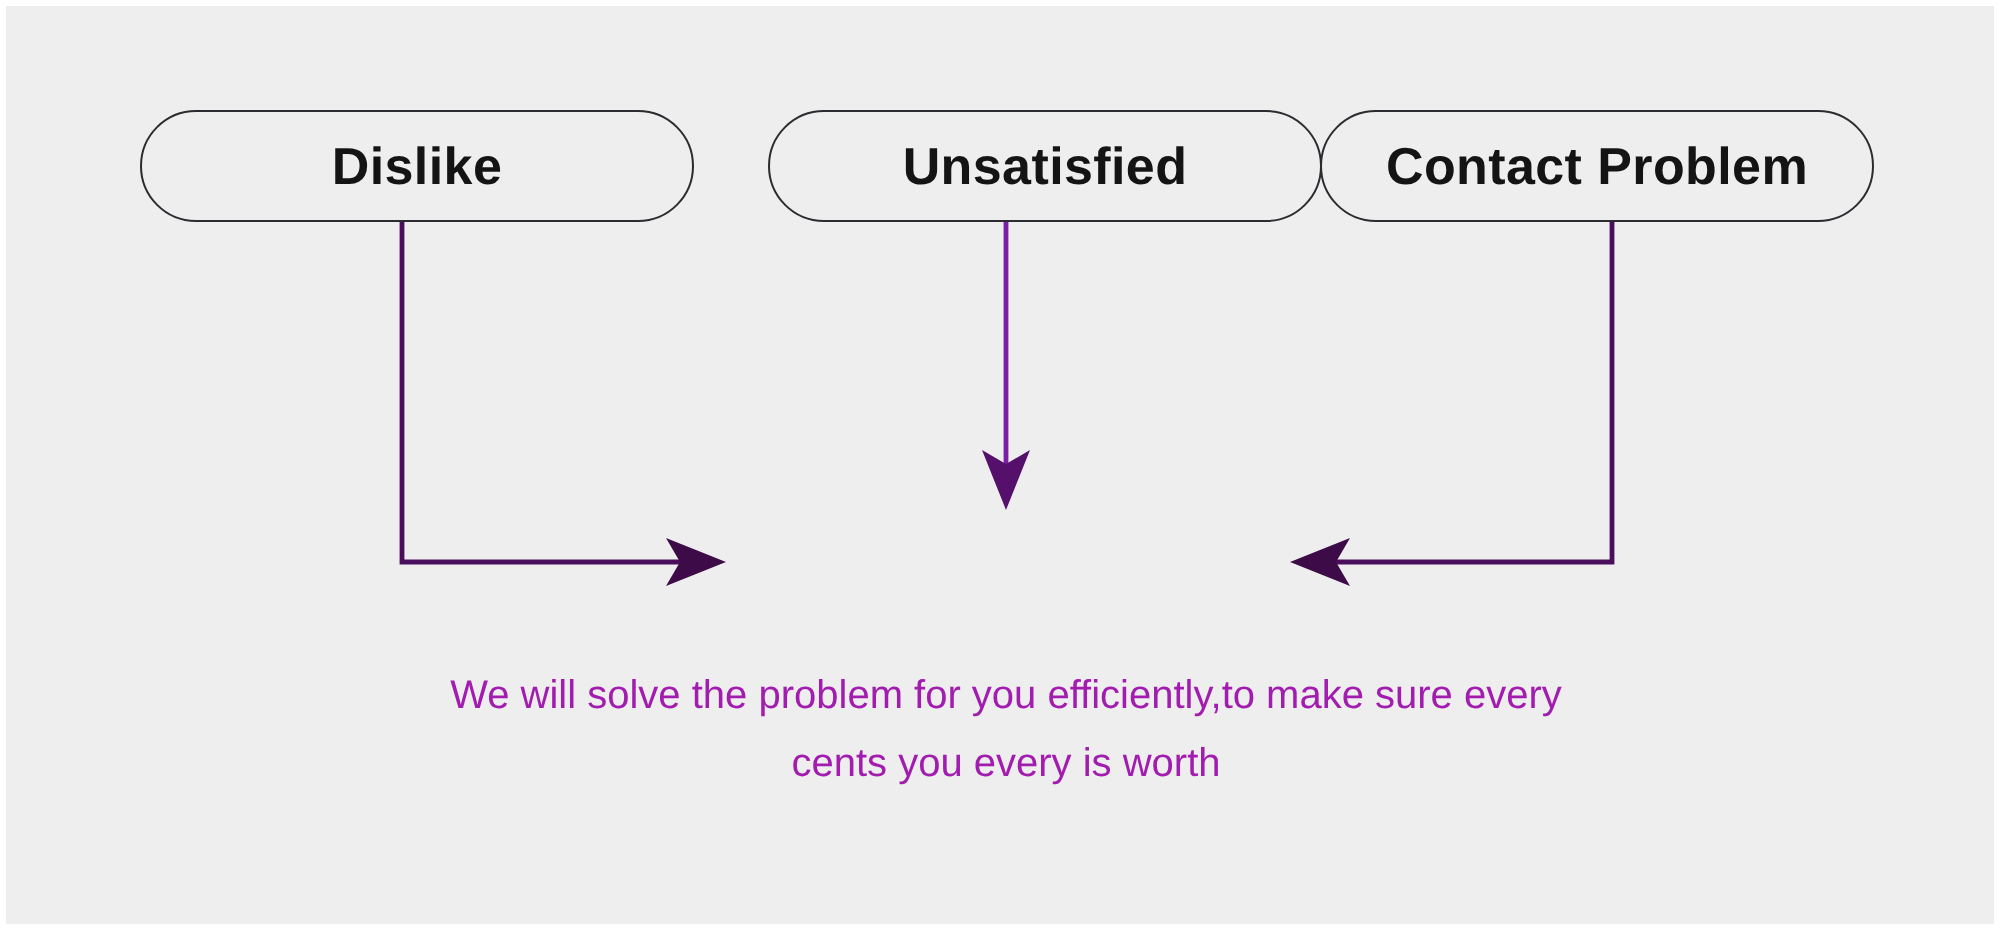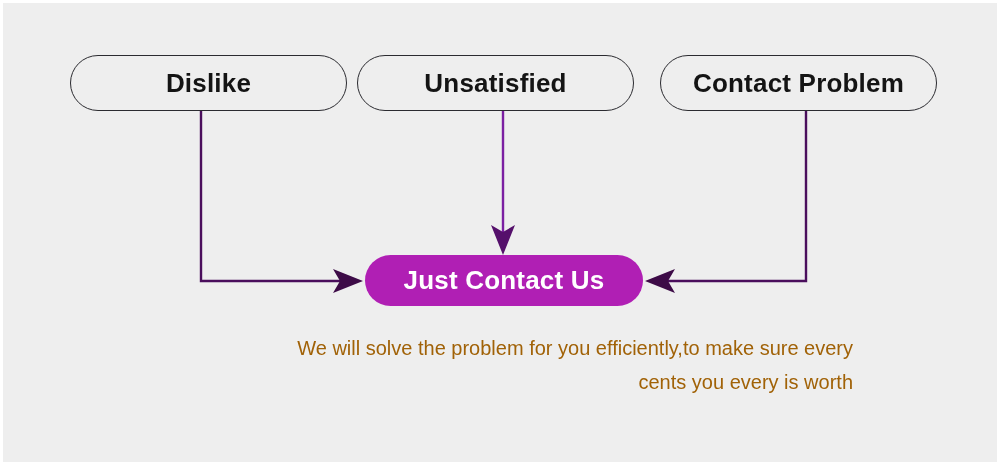--- a/index.html
+++ b/index.html
@@ -40,21 +40,21 @@
   }
   .node-label {
     font-family: "Liberation Sans", sans-serif;
     font-weight: bold;
     font-size: 26px;
     color: #141414;
     letter-spacing: 0.2px;
     white-space: nowrap;
   }
   #box-dislike  { left: 67px;  top: 52px; width: 277px; height: 56px; }
-  #box-unsat    { left: 354px; top: 52px; width: 277px; height: 56px; text-align: right; }
+  #box-unsat    { left: 381px; top: 52px; width: 277px; height: 56px; text-align: right; }
   #box-quality  { left: 657px; top: 52px; width: 277px; height: 56px; }
 
   #cta-button {
     position: absolute;
     left: 362px;
     top: 252px;
     width: 278px;
     height: 51px;
     box-sizing: border-box;
     background: #b01fb4;
@@ -70,25 +70,25 @@
     font-size: 26px;
     color: #ffffff;
     letter-spacing: 0.2px;
     white-space: nowrap;
   }
   #caption {
     position: absolute;
     left: 150px;
     top: 328px;
     width: 700px;
-    text-align: right;
+    text-align: center;
     font-family: "Liberation Sans", sans-serif;
     font-size: 20px;
     line-height: 34px;
-    color: #a16207;
+    color: #a21caf;
   }
   .cap-line { display: block; }
 </style>
 </head>
 <body>
 
 <div id="stage">
 
   <svg id="flow" viewBox="0 0 1000 465" aria-hidden="true">
 
@@ -113,22 +113,19 @@
   </div>
 
   <div class="node-box" id="box-unsat">
     <span class="node-label">Unsatisfied</span>
   </div>
 
   <div class="node-box" id="box-quality">
     <span class="node-label">Contact Problem</span>
   </div>
 
-  <div id="cta-button">
-    <span class="cta-label">Just Contact Us</span>
-  </div>
 
   <div id="caption">
     <span class="cap-line">We will solve the problem for you efficiently,to make sure every</span>
     <span class="cap-line">cents you every is worth</span>
   </div>
 
 </div>
 
 </body></html>

